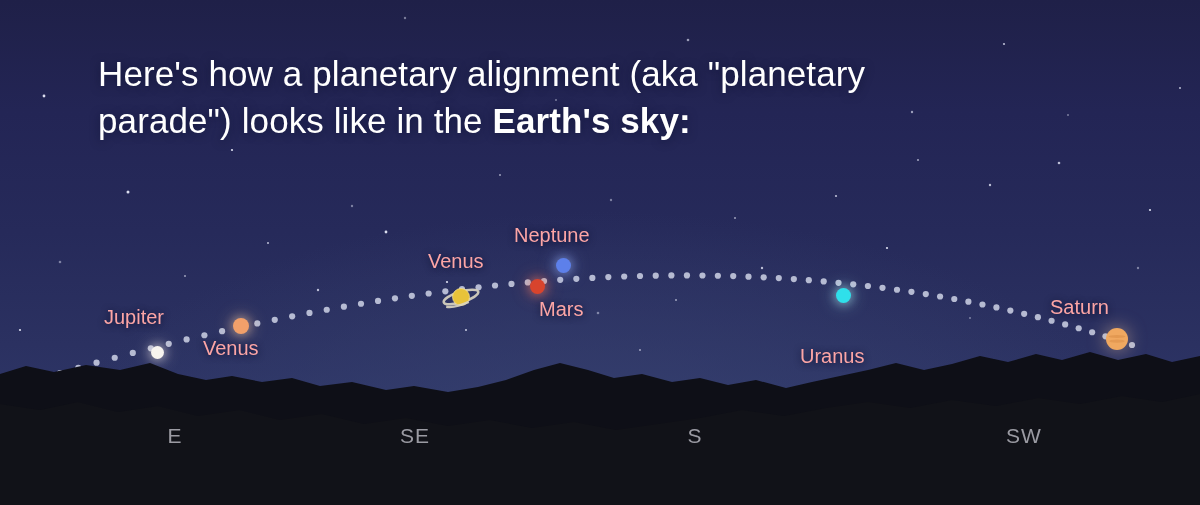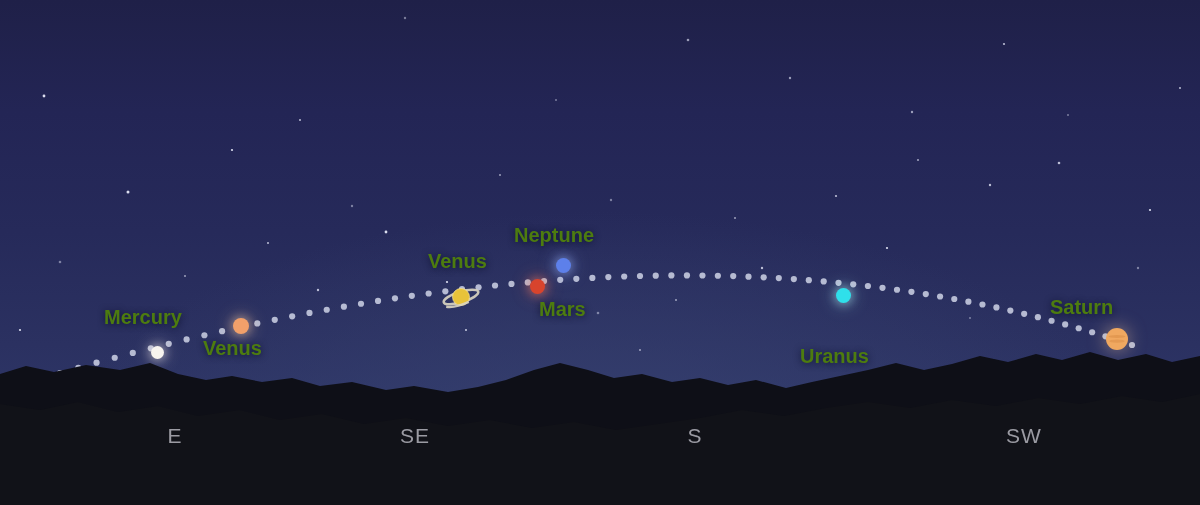--- a/index.html
+++ b/index.html
@@ -46,23 +46,23 @@
     font-size: 35px;
     line-height: 47px;
     font-weight: 300;
     letter-spacing: 0.1px;
     text-shadow: 0 1px 10px rgba(10,12,40,0.55);
   }
   #title .bold { font-weight: 700; }
   
   .planet-label {
     position: absolute;
-    color: #4d7c0f;
+    color: #fca5a5;
     font-size: 20px;
-    font-weight: 700;
+    font-weight: 400;
     white-space: nowrap;
     text-shadow: 0 1px 7px rgba(12,14,44,0.85);
   }
   
   .planet {
     position: absolute;
     border-radius: 50%;
   }
   
   .compass-label {
@@ -187,24 +187,28 @@
       <circle cx="1037.90" cy="317.22" r="3.1" fill="#cfd3e6" opacity="0.85"></circle>
       <circle cx="1051.57" cy="320.76" r="3.1" fill="#cfd3e6" opacity="0.85"></circle>
       <circle cx="1065.17" cy="324.44" r="3.1" fill="#cfd3e6" opacity="0.85"></circle>
       <circle cx="1078.69" cy="328.27" r="3.1" fill="#cfd3e6" opacity="0.85"></circle>
       <circle cx="1092.13" cy="332.23" r="3.1" fill="#cfd3e6" opacity="0.85"></circle>
       <circle cx="1105.49" cy="336.35" r="3.1" fill="#cfd3e6" opacity="0.85"></circle>
       <circle cx="1118.79" cy="340.60" r="3.1" fill="#cfd3e6" opacity="0.85"></circle>
       <circle cx="1132.00" cy="345.00" r="3.1" fill="#cfd3e6" opacity="0.85"></circle>
     </svg>
 
+  <div id="title">
+    <span>Here's how a planetary alignment (aka "planetary</span><br>
+    <span>parade") looks like in the </span><span class="bold">Earth's sky:</span>
+  </div>
 
   <div id="planet-layer">
       <div class="planet" style="left: 150.5px; top: 345.5px; width: 13px; height: 13px; background: rgb(247, 244, 239); box-shadow: rgba(255, 246, 238, 0.44) 0px 0px 10px 2px, rgba(255, 246, 238, 0.2) 0px 0px 18px 4px;"></div>
-      <div class="planet-label" style="left: 104px; top: 306px;">Mercury</div>
+      <div class="planet-label" style="left: 104px; top: 306px;">Jupiter</div>
       <div class="planet" style="left: 233px; top: 318px; width: 16px; height: 16px; background: rgb(242, 160, 106); box-shadow: rgba(255, 208, 165, 0.44) 0px 0px 10px 2px, rgba(255, 208, 165, 0.2) 0px 0px 18px 4px;"></div>
       <div class="planet-label" style="left: 203px; top: 337px;">Venus</div>
       <div style="position: absolute; left: 441px; top: 283px;"><svg width="40" height="28" viewBox="0 0 40 28">
           <ellipse cx="20" cy="14" rx="18" ry="5.2" fill="none" stroke="#dcd6c2" stroke-width="2.6" opacity="0.9" transform="rotate(-17 20 14)"></ellipse>
           <circle cx="20" cy="14" r="8.5" fill="#e8c33a"></circle>
           <circle cx="20" cy="14" r="8.5" fill="none" stroke="#f6e39a" stroke-width="1" opacity="0.7"></circle>
           <path d="M3 19 A18 5.2 0 0 0 26 21" fill="none" stroke="#dcd6c2" stroke-width="2.4" opacity="0.9" transform="rotate(-17 20 14)"></path>
         </svg></div>
       <div class="planet-label" style="left: 428px; top: 250px;">Venus</div>
       <div class="planet" style="left: 529.5px; top: 278.5px; width: 15px; height: 15px; background: rgb(216, 68, 45); box-shadow: rgba(255, 123, 94, 0.44) 0px 0px 10px 2px, rgba(255, 123, 94, 0.2) 0px 0px 18px 4px;"></div>

